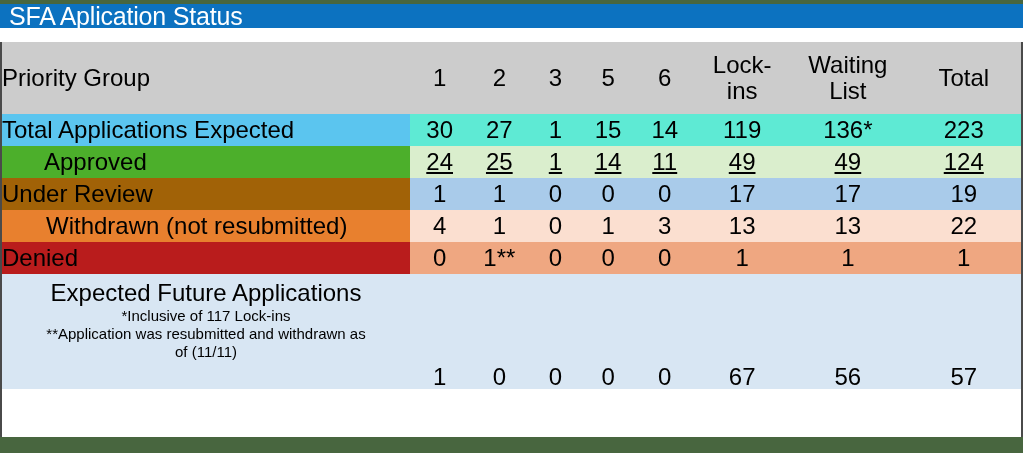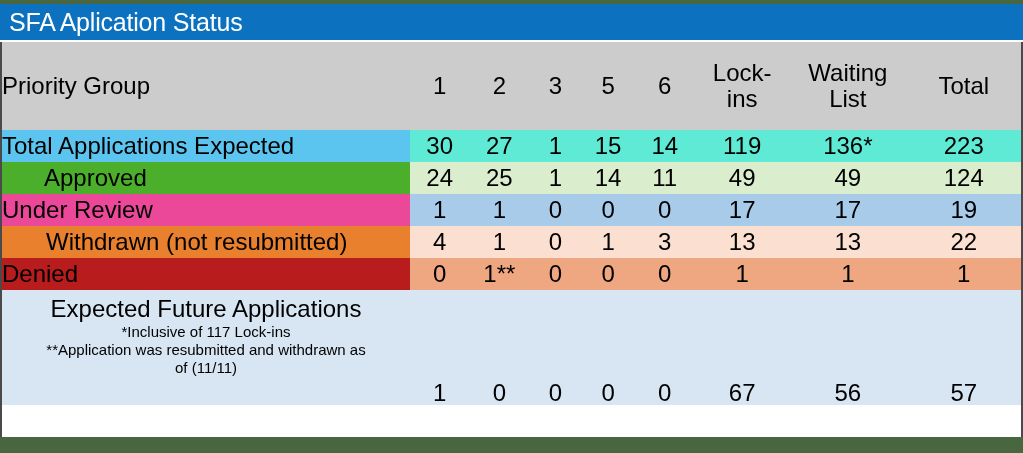--- a/index.html
+++ b/index.html
@@ -28,21 +28,21 @@
   }
   .edge-band.top    { top: 0;  height: 4px; }
   .edge-band.bottom { top: 437px; height: 16px; }
 
   
   .title-bar {
     position: absolute;
     left: 0;
     top: 4px;
     width: 1023px;
-    height: 36px;
+    height: 24px;
     background: #0C72C0;
     display: flex;
     align-items: center;
     padding-left: 9px;
   }
   .title-bar .title-text {
     color: #ffffff;
     font-size: 25px;
     line-height: 1;
     letter-spacing: -0.2px;
@@ -76,21 +76,21 @@
   col.c-label { width: 403px; }
   col.c-num   { width: 59px; }
   col.c-num3  { width: 52px; }
   col.c-num5  { width: 52px; }
   col.c-num6  { width: 60px; }
   col.c-lock  { width: 93px; }
   col.c-wait  { width: 116px; }
   col.c-total { width: 113px; }
 
   
-  tr.head-row { height: 88px; background: #CCCCCC; }
+  tr.head-row { height: 72px; background: #CCCCCC; }
   tr.head-row td { background: #CCCCCC; }
 
   .head-label {
     font-size: 24px;
     color: #000000;
     text-align: left;
     padding-left: 6px;
     vertical-align: bottom;
     padding-bottom: 4px;
     white-space: nowrap;
@@ -121,23 +121,23 @@
     color: #000000;
     text-align: center;
     line-height: 1;
   }
 
   
   .r-total  td.row-label { background: #5BC5EF; }
   .r-total  td.cell      { background: #5eead4; }
 
   .r-appr   td.row-label { background: #4CAF2B; padding-left: 42px; }
-  .r-appr   td.cell      { background: #DAEECD; }
-
-  .r-review td.row-label { background: #ec4899; }
+  .r-appr   td.cell      { background: #DAEECD; text-decoration: underline; }
+
+  .r-review td.row-label { background: #a16207; }
   .r-review td.cell      { background: #A9CBEA; }
 
   .r-with   td.row-label { background: #E8802E; padding-left: 44px; }
   .r-with   td.cell      { background: #FBDFD0; }
 
   .r-deny   td.row-label { background: #b91c1c; }
   .r-deny   td.cell      { background: #EFA781; }
 
   
   tr.foot-row { height: 115px; background: #D8E6F3; }

